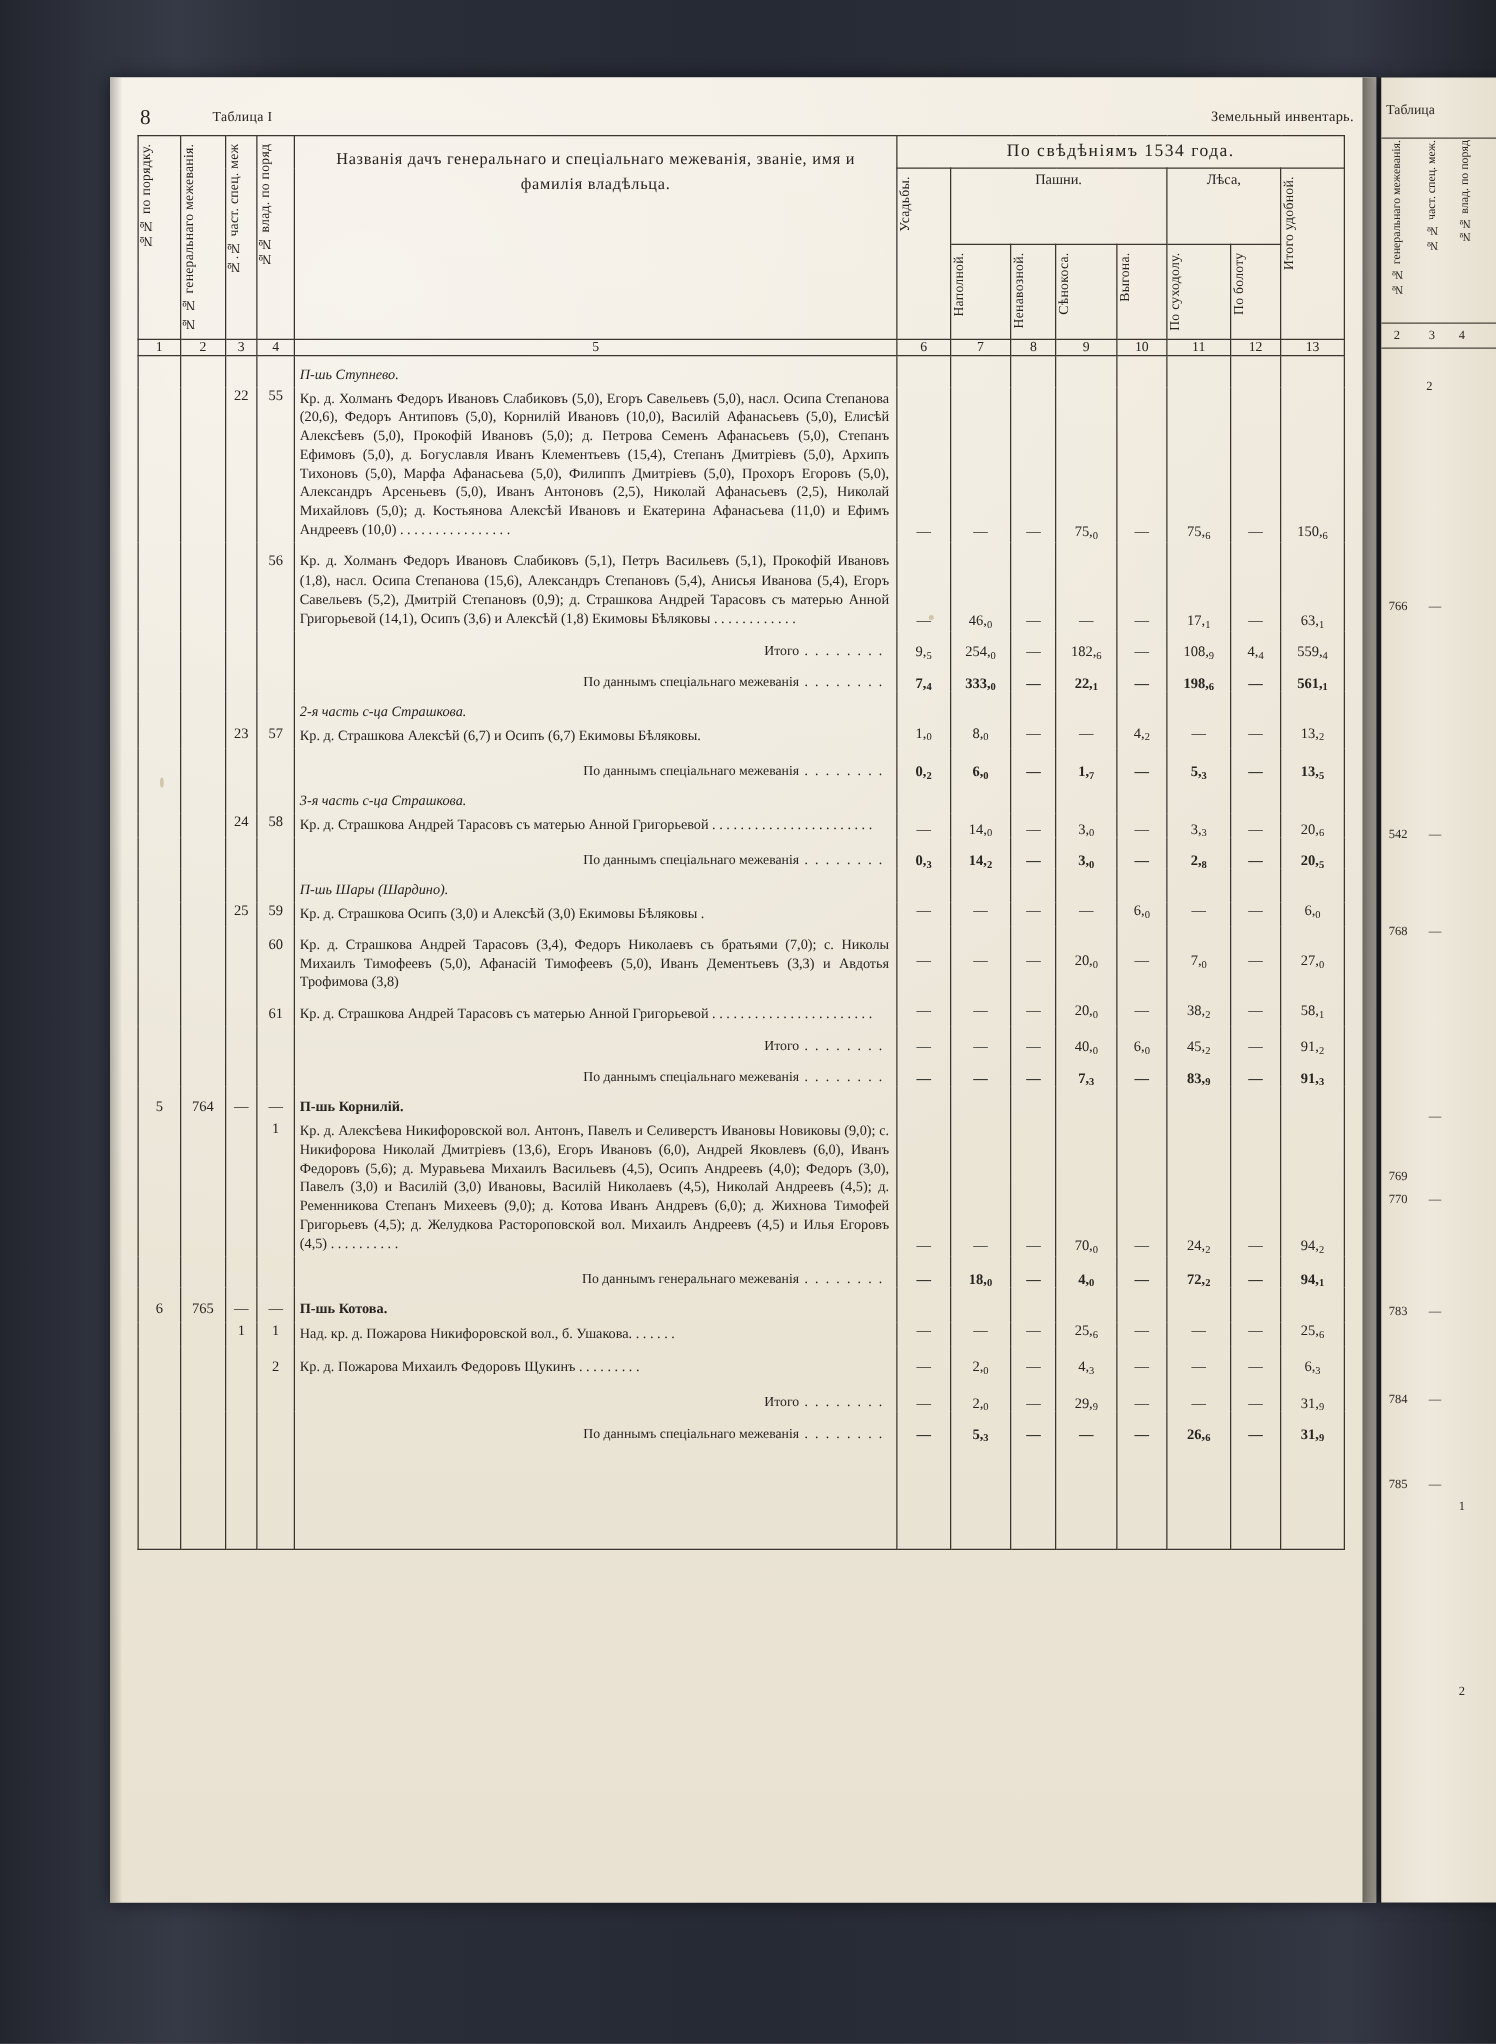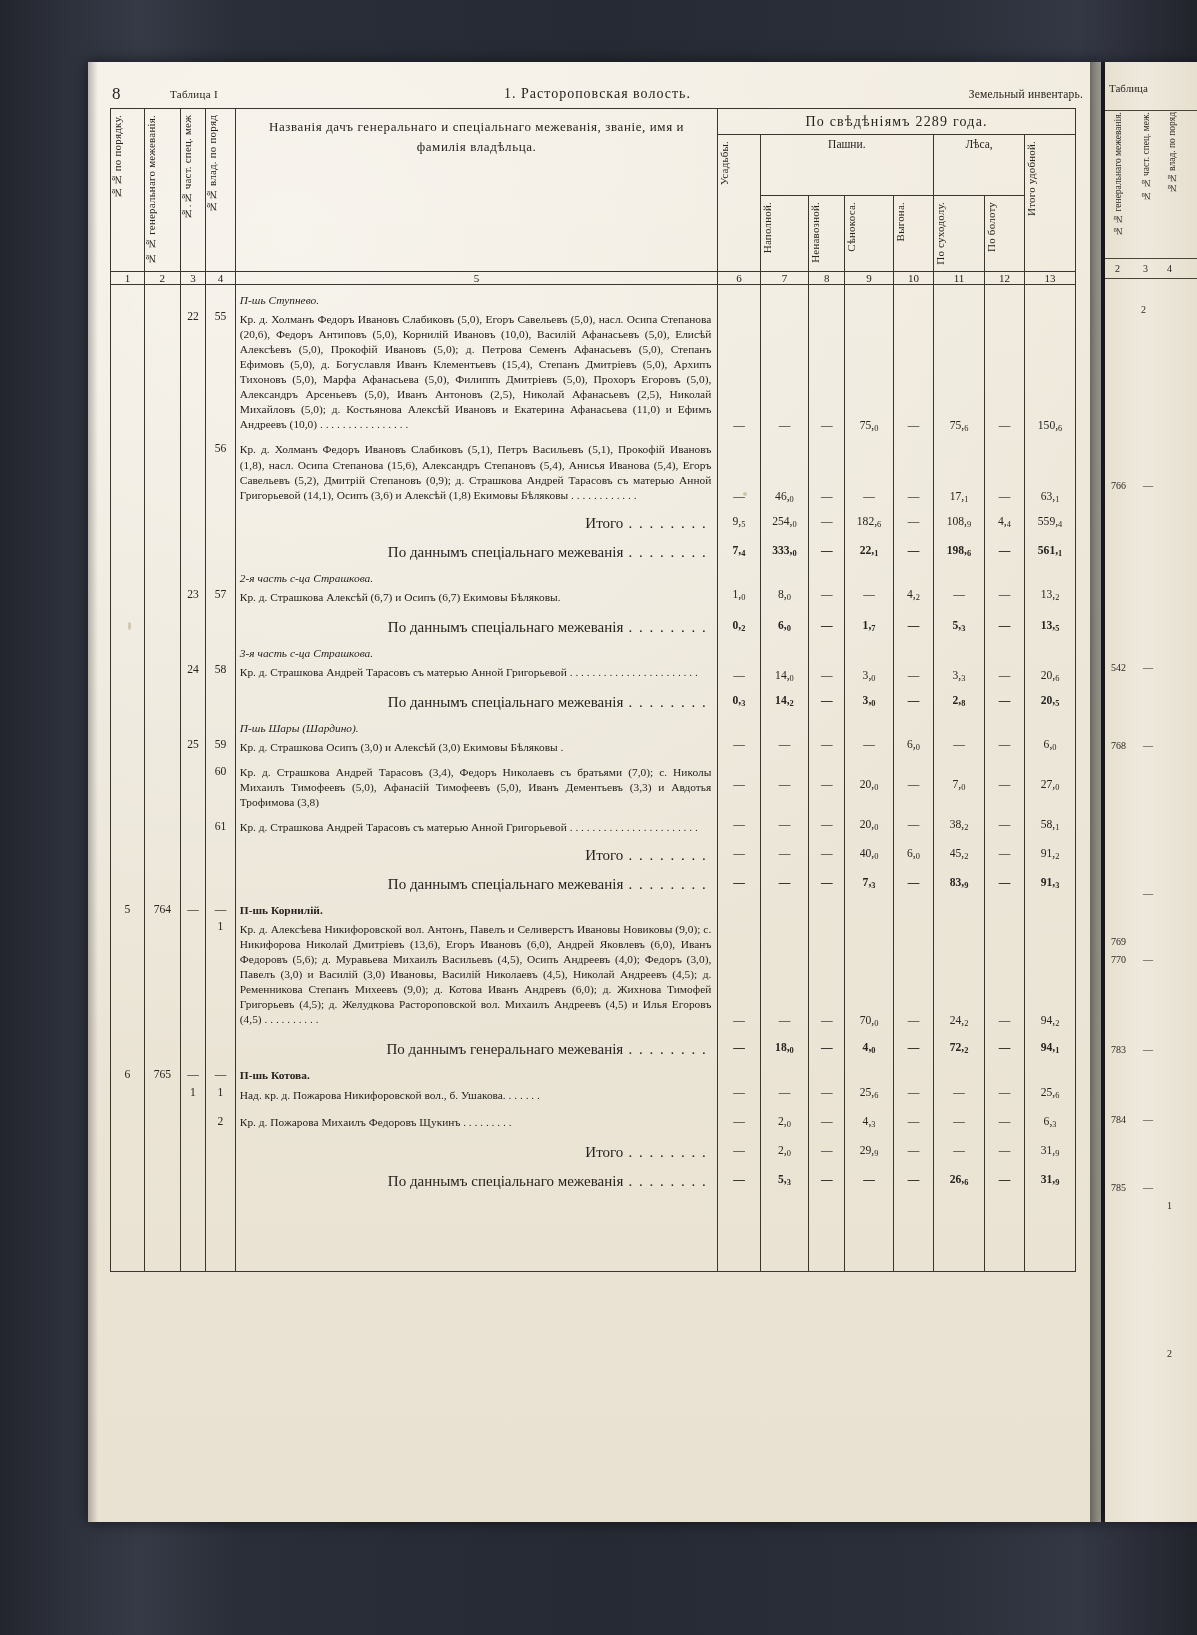--- a/index.html
+++ b/index.html
@@ -147,21 +147,21 @@
   }
   .num sub, .num .dec {
     font-size: 8.4px;
     vertical-align: baseline;
     position: relative;
     top: 2px;
   }
   .bold { font-weight: bold; }
   .right { text-align: right; }
   .ital { font-style: italic; }
-  .tot { text-align: right; padding-right: 10px; font-size: 15px; }
+  .tot { text-align: right; padding-right: 10px; font-size: 11px; }
   .dotline { letter-spacing: 1.5px; }
   .nb-t { border-top: none !important; }
   .nb-b { border-bottom: none !important; }
 
   
   .p2 {
     position: absolute;
     left: 0; top: 20px; right: 0;
     font-size: 10px;
     color: #2b2824;
@@ -232,21 +232,20 @@
 
 <div class="backdrop"></div>
 
 <div class="page">
   <div class="page-inner"></div>
   <div class="content">
 
     <div class="hdr">
       <div class="pgno">8</div>
       <div class="tbl">Таблица I</div>
-      <div class="title">1.  Растороповская волость.</div>
       <div class="right">Земельный инвентарь.</div>
     </div>
 
     <table class="main">
       <colgroup>
         <col style="width:32px">
         <col style="width:34px">
         <col style="width:24px">
         <col style="width:28px">
         <col style="width:456px">
@@ -271,21 +270,21 @@
         <td rowspan="3">
           <div class="vtxt">№.№ част. спец. меж</div>
         </td>
         <td rowspan="3">
           <div class="vtxt">№№ влад. по поряд</div>
         </td>
         <td rowspan="3">
           <div class="big-head">Названія дачъ генеральнаго и спеціальнаго межеванія, званіе, имя и фамилія владѣльца.</div>
         </td>
         <td colspan="8">
-          <div class="grp-title">По свѣдѣніямъ 2289 года.</div>
+          <div class="grp-title">По свѣдѣніямъ 1534 года.</div>
         </td>
       </tr>
       <tr>
         <td rowspan="2" style="width:40px">
           <div class="vtxt">Усадьбы.</div>
         </td>
         <td colspan="4">
           <div class="sub-title">Пашни.</div>
         </td>
         <td colspan="2">

